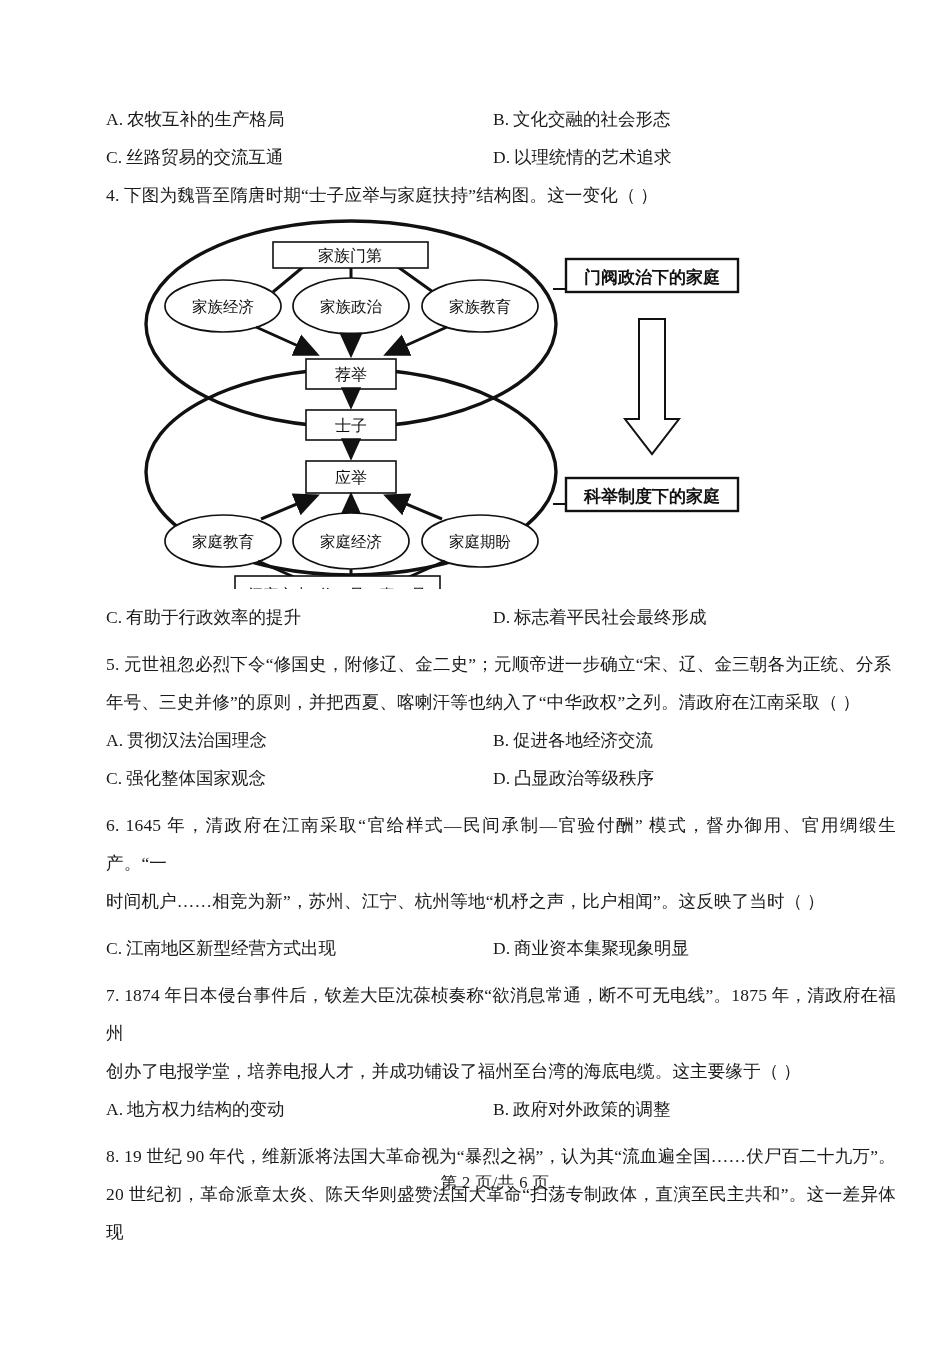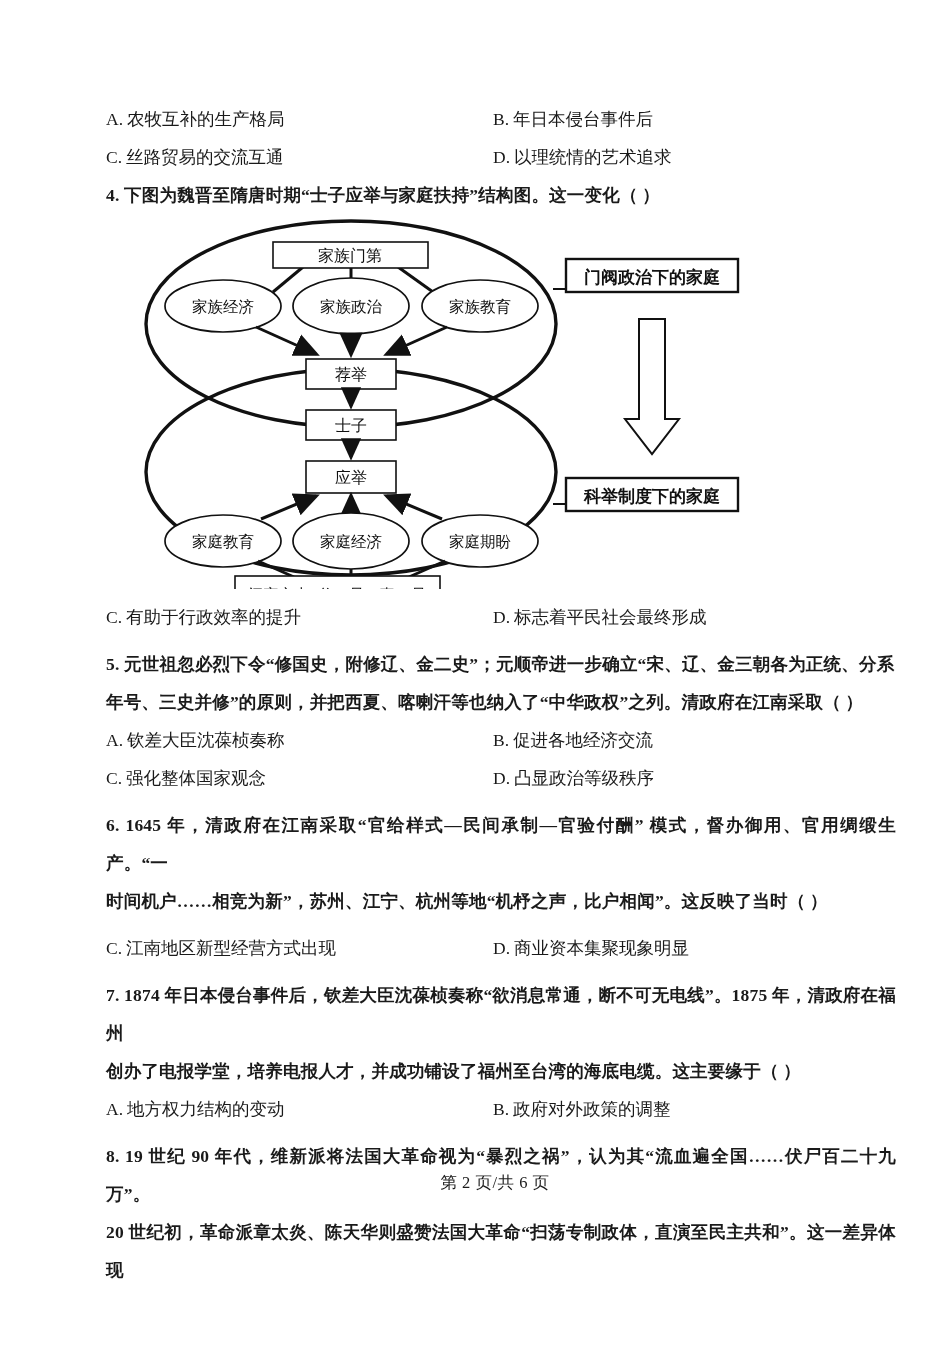--- a/index.html
+++ b/index.html
@@ -30,21 +30,20 @@
   }
 
   
   .qstem {
     font-size: 17.5px;
     line-height: 38px;
     letter-spacing: 0.2px;
     text-align: justify;
     text-justify: inter-ideograph;
     margin: 0;
-    font-weight: bold;
   }
 
   .opt-row {
     display: flex;
     line-height: 38px;
     font-size: 17.5px;
   }
   .opt-col {
     width: 387px;
     flex: 0 0 387px;
@@ -84,21 +83,21 @@
 
 <div class="page">
   <div class="content">
 
     <div>
       <div class="opt-row">
         <div class="opt-col">
           <span class="opt-letter">A.</span><span>农牧互补的生产格局</span>
         </div>
         <div class="opt-col">
-          <span class="opt-letter">B.</span><span>年日本侵台事件后</span>
+          <span class="opt-letter">B.</span><span>文化交融的社会形态</span>
         </div>
       </div>
       <div class="opt-row">
         <div class="opt-col">
           <span class="opt-letter">C.</span><span>丝路贸易的交流互通</span>
         </div>
         <div class="opt-col">
           <span class="opt-letter">D.</span><span>以理统情的艺术追求</span>
         </div>
       </div>
@@ -195,21 +194,21 @@
       </div>
     </div>
 
     <div class="spacer-sm"></div>
 
     <p class="qstem">5. 元世祖忽必烈下令“修国史，附修辽、金二史”；元顺帝进一步确立“宋、辽、金三朝各为正统、分系</p>
     <p class="qstem">年号、三史并修”的原则，并把西夏、喀喇汗等也纳入了“中华政权”之列。清政府在江南采取（    ）</p>
     <div>
       <div class="opt-row">
         <div class="opt-col">
-          <span class="opt-letter">A.</span><span>钦差大臣沈葆桢奏称</span>
+          <span class="opt-letter">A.</span><span>贯彻汉法治国理念</span>
         </div>
         <div class="opt-col">
           <span class="opt-letter">B.</span><span>促进各地经济交流</span>
         </div>
       </div>
       <div class="opt-row">
         <div class="opt-col">
           <span class="opt-letter">C.</span><span>强化整体国家观念</span>
         </div>
         <div class="opt-col">

